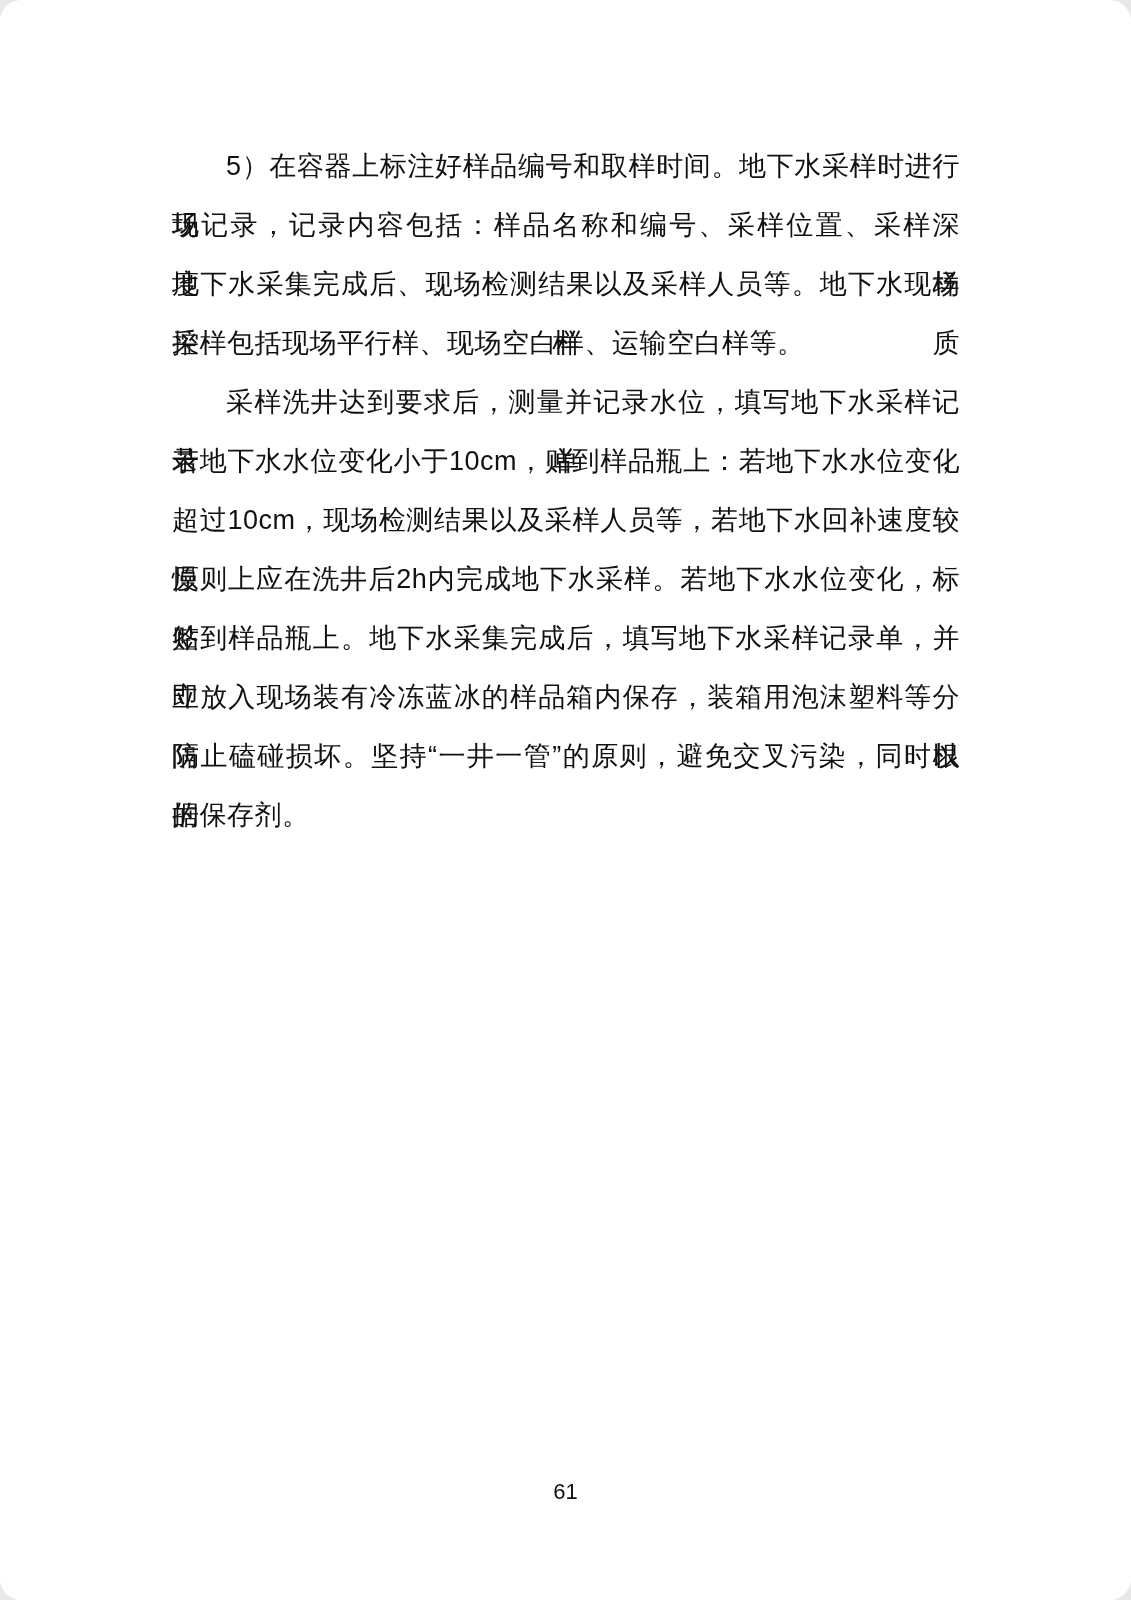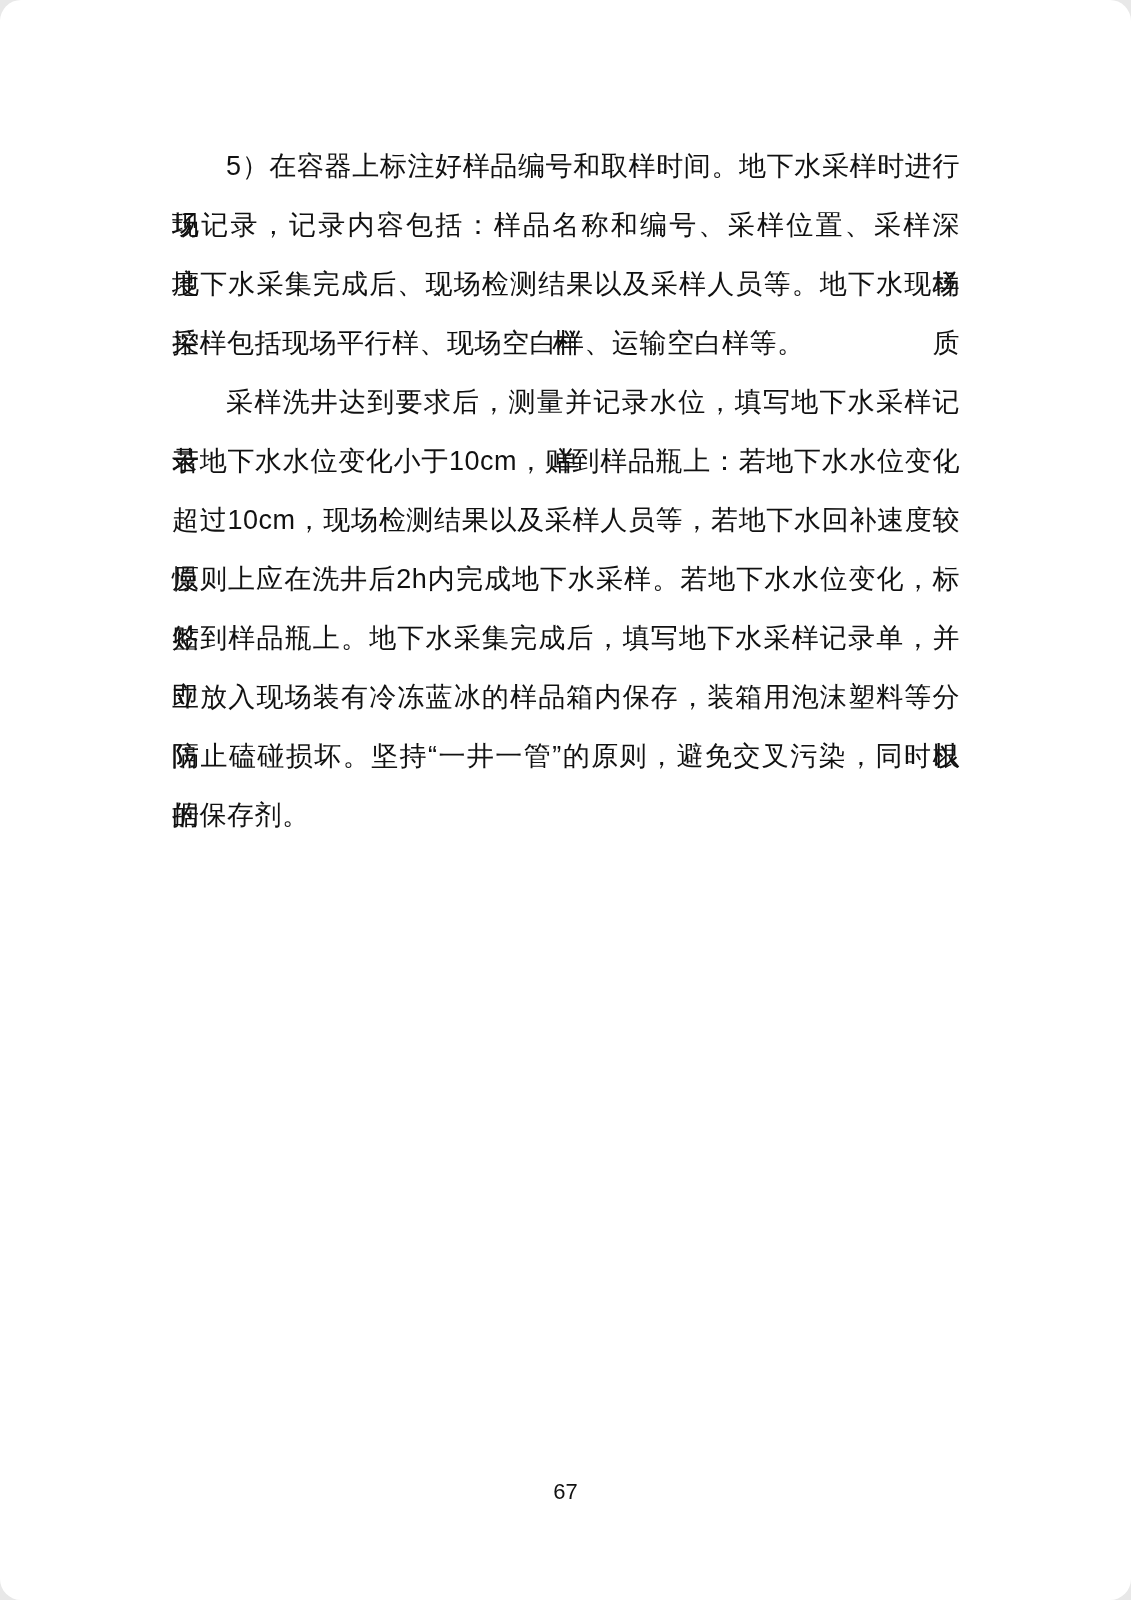--- a/index.html
+++ b/index.html
@@ -64,15 +64,15 @@
     <div class="line fill indent">采样洗井达到要求后，测量并记录水位，填写地下水采样记录单，</div>
     <div class="line fill">若地下水水位变化小于10cm，贴到样品瓶上：若地下水水位变化</div>
     <div class="line fill">超过10cm，现场检测结果以及采样人员等，若地下水回补速度较慢</div>
     <div class="line fill">原则上应在洗井后2h内完成地下水采样。若地下水水位变化，标签</div>
     <div class="line fill">贴到样品瓶上。地下水采集完成后，填写地下水采样记录单，并立</div>
     <div class="line fill">即放入现场装有冷冻蓝冰的样品箱内保存，装箱用泡沫塑料等分隔以</div>
     <div class="line fill">防止磕碰损坏。坚持“一井一管”的原则，避免交叉污染，同时根据</div>
     <div class="line">的保存剂。</div>
   </div>
 
-  <div class="footer">67</div>
+  <div class="footer">61</div>
 
 </div>
 
 </body></html>

